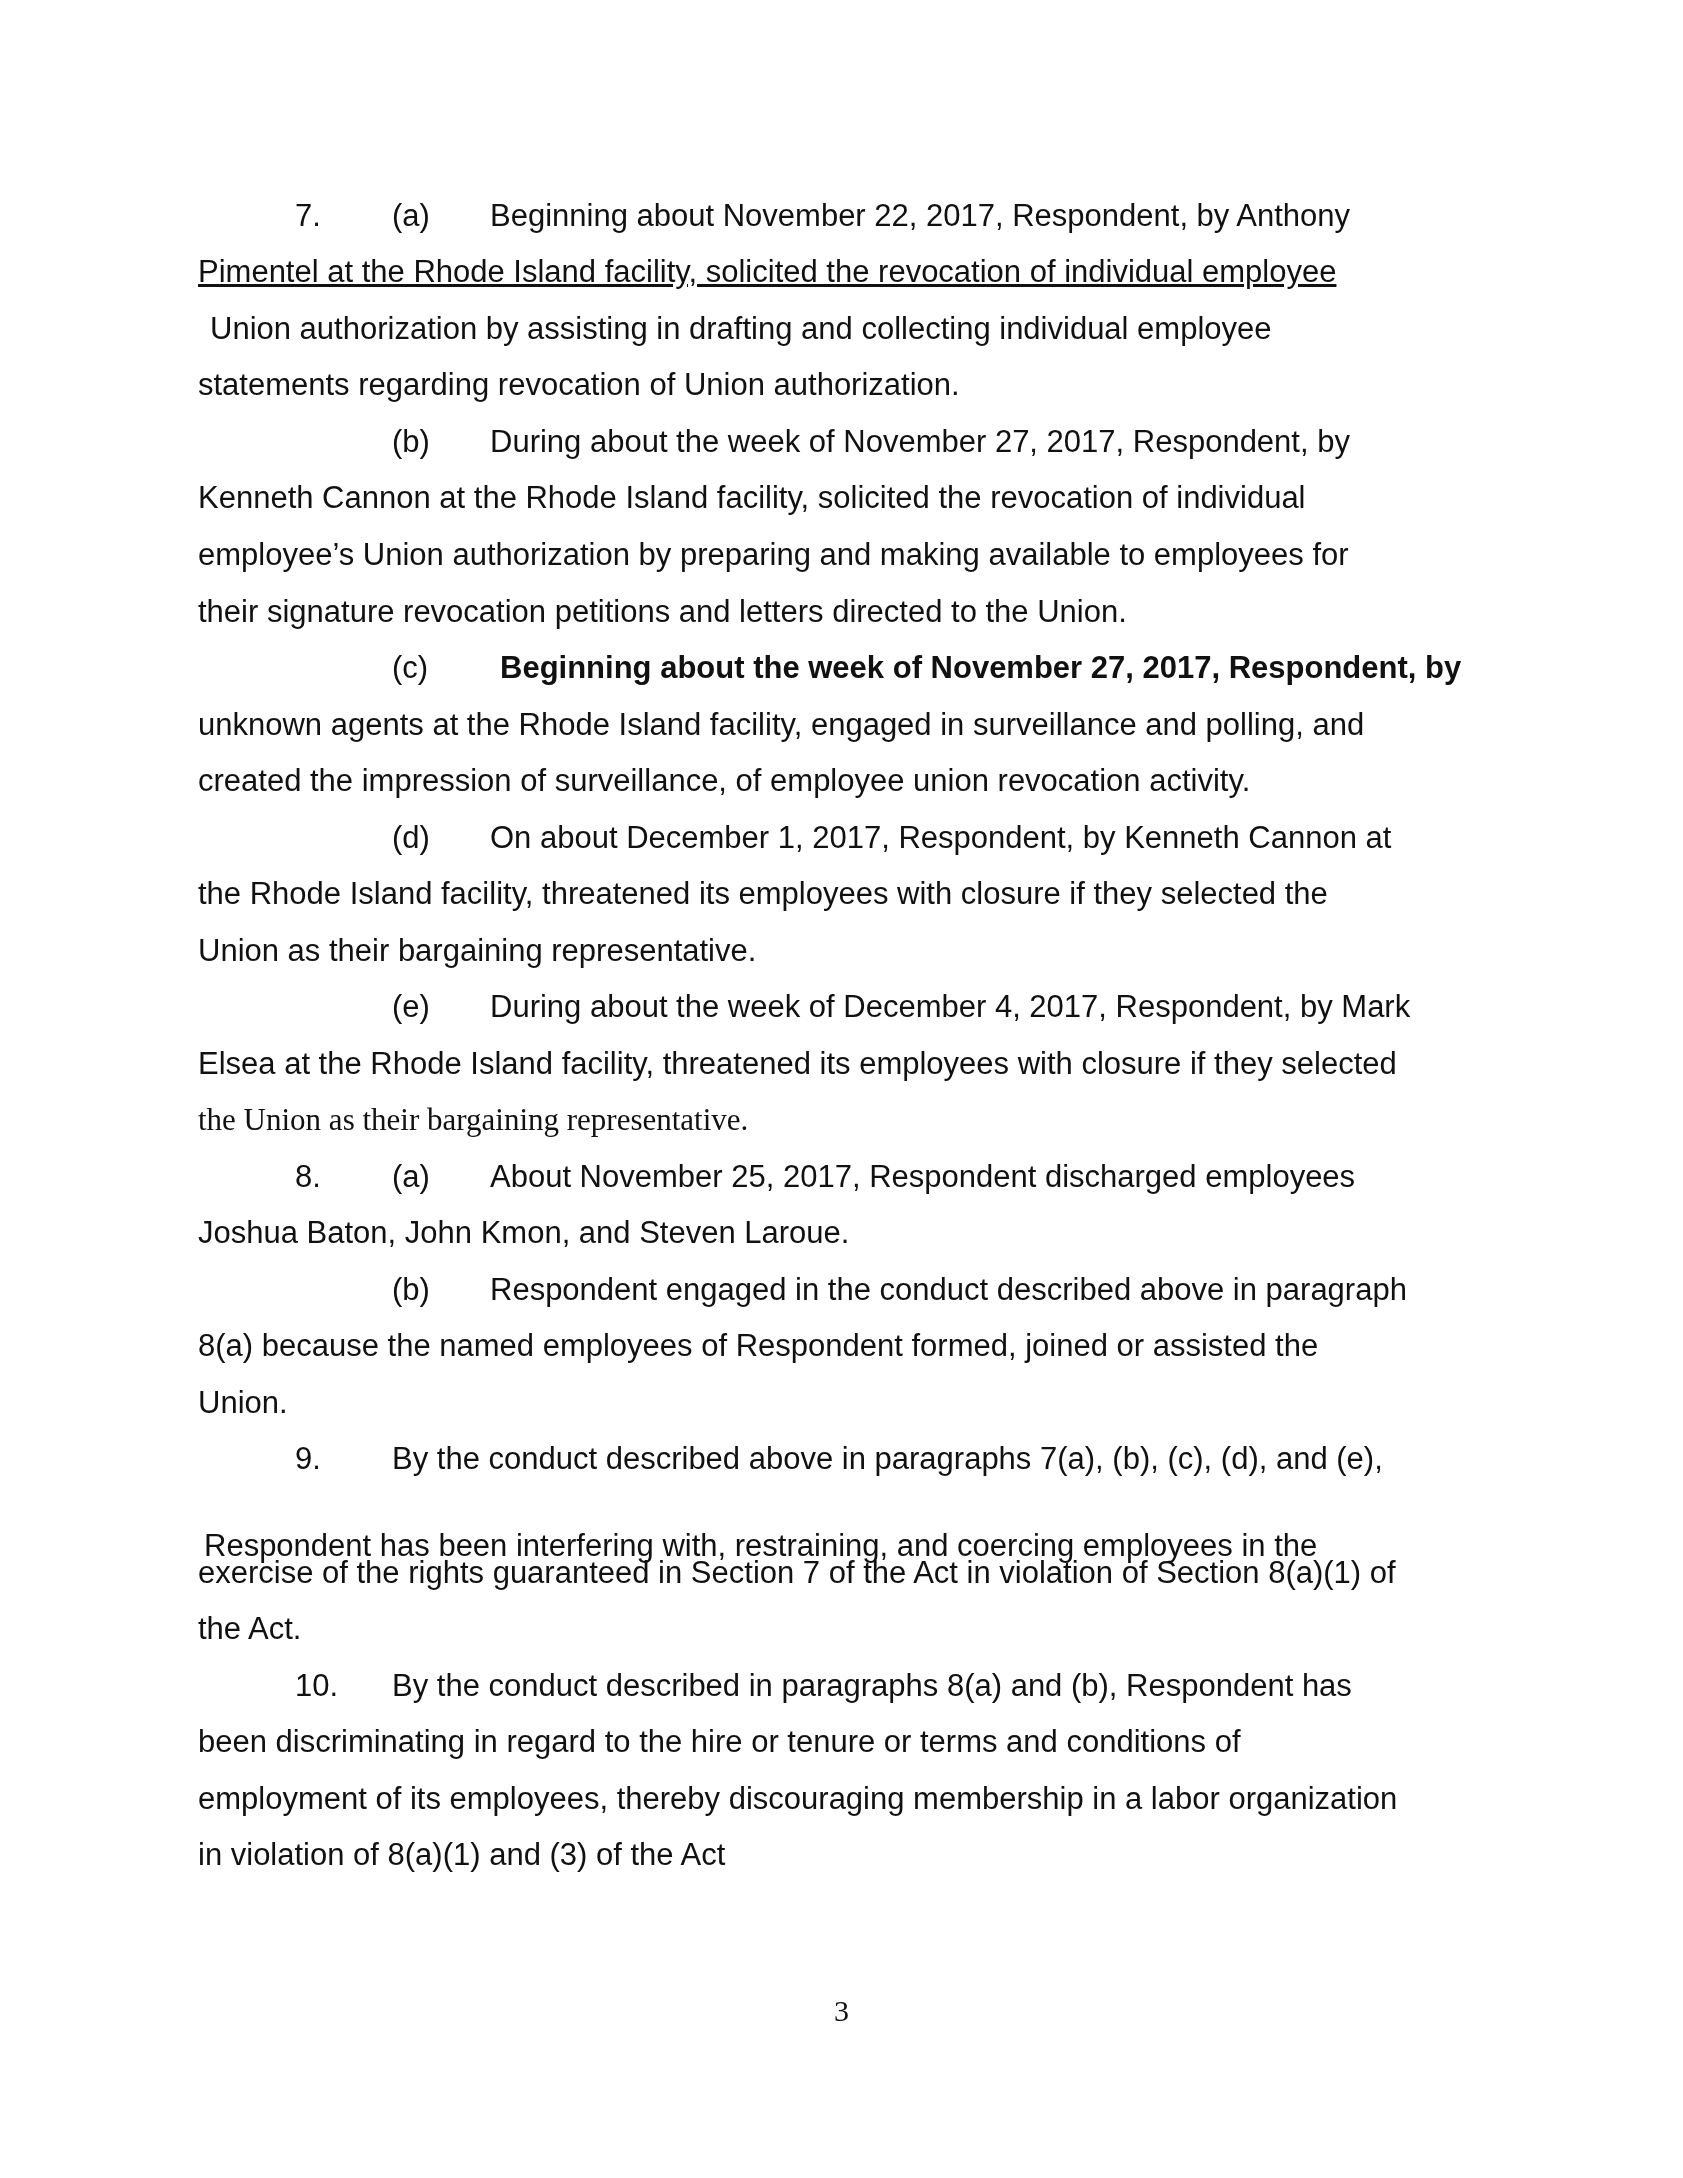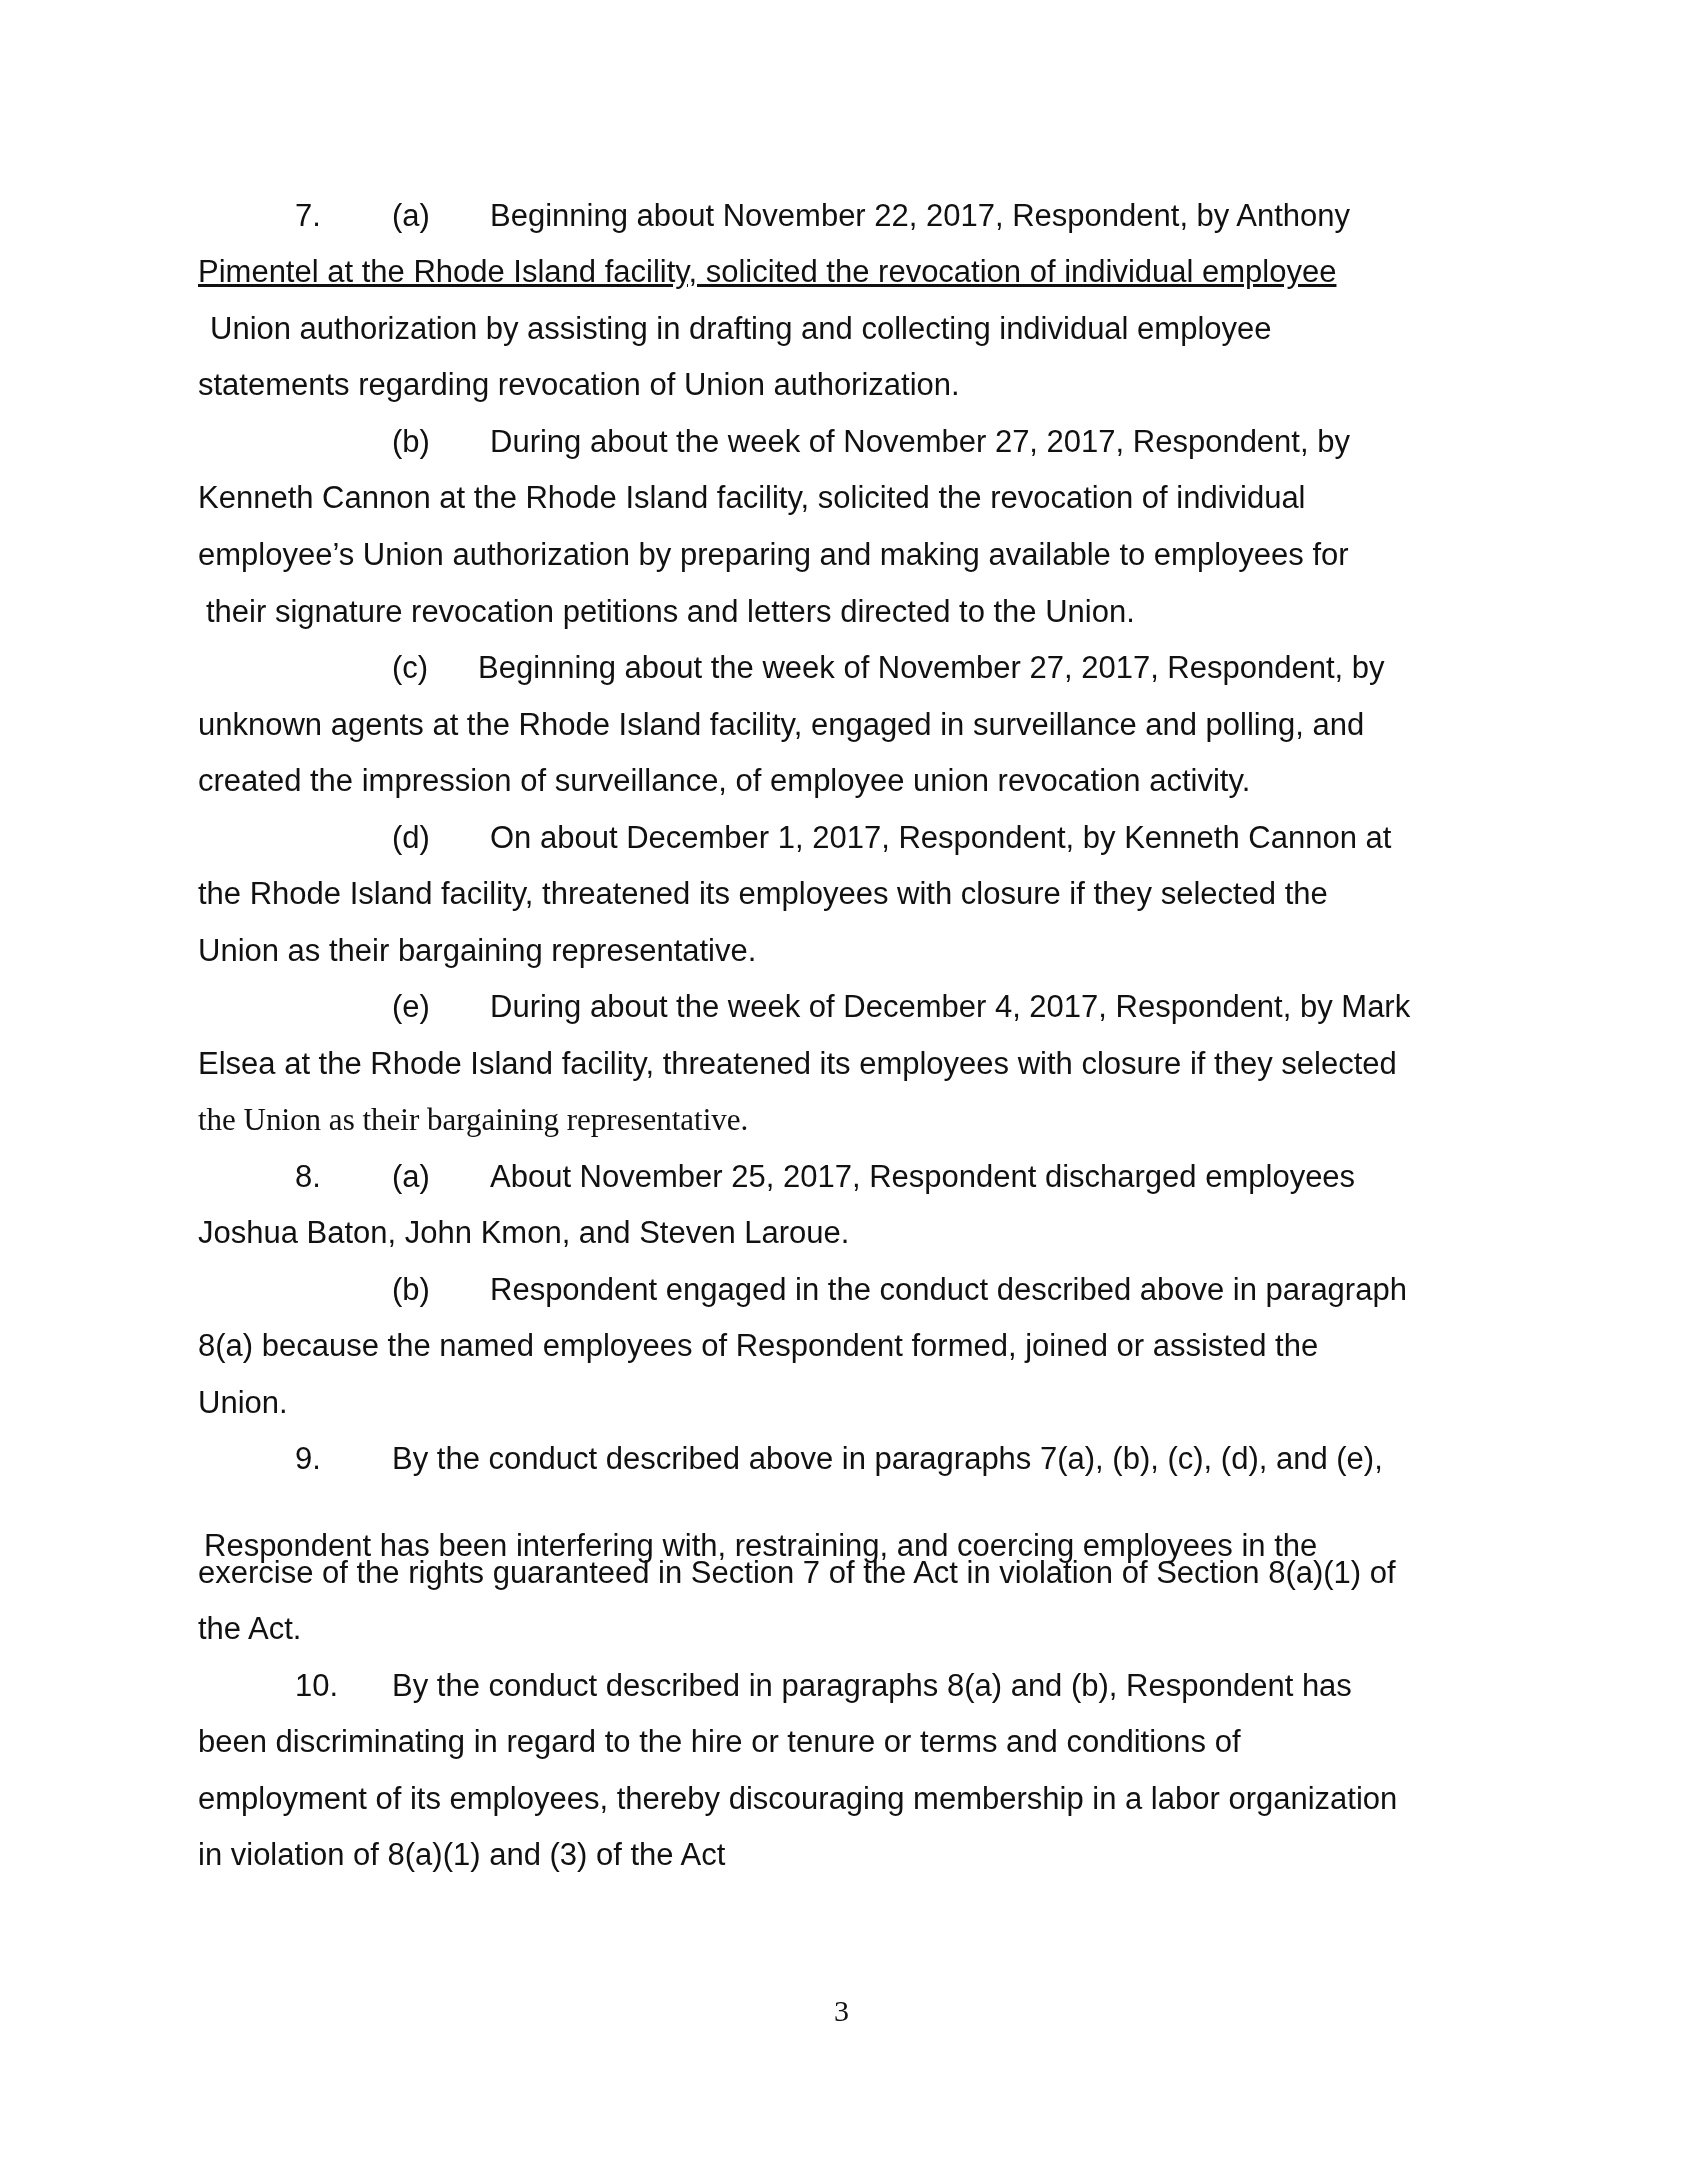--- a/index.html
+++ b/index.html
@@ -35,25 +35,25 @@
       <div class="line" style="left: 490px; top: 216px;">Beginning about November 22, 2017, Respondent, by Anthony</div>
       <div class="line" style="left: 198px; top: 272px; text-decoration: underline;">Pimentel at the Rhode Island facility, solicited the revocation of individual employee</div>
       <div class="line" style="left: 198px; top: 329px; margin-left: 12px;">Union authorization by assisting in drafting and collecting individual employee</div>
       <div class="line" style="left: 198px; top: 385px;">statements regarding revocation of Union authorization.</div>
     </div>
     <div>
       <div class="line" style="left: 392px; top: 442px;">(b)</div>
       <div class="line" style="left: 490px; top: 442px;">During about the week of November 27, 2017, Respondent, by</div>
       <div class="line" style="left: 198px; top: 498px;">Kenneth Cannon at the Rhode Island facility, solicited the revocation of individual</div>
       <div class="line" style="left: 198px; top: 555px;">employee’s Union authorization by preparing and making available to employees for</div>
-      <div class="line" style="left: 198px; top: 612px; margin-left: 8px;">their signature revocation petitions and letters directed to the Union.</div>
+      <div class="line" style="left: 198px; top: 612px;">their signature revocation petitions and letters directed to the Union.</div>
     </div>
     <div>
       <div class="line" style="left: 392px; top: 668px;">(c)</div>
-      <div class="line" style="left: 478px; top: 668px;">Beginning about the week of November 27, 2017, Respondent, by</div>
+      <div class="line" style="left: 500px; top: 668px; font-weight: bold;">Beginning about the week of November 27, 2017, Respondent, by</div>
       <div class="line" style="left: 198px; top: 725px;">unknown agents at the Rhode Island facility, engaged in surveillance and polling, and</div>
       <div class="line" style="left: 198px; top: 781px;">created the impression of surveillance, of employee union revocation activity.</div>
     </div>
     <div>
       <div class="line" style="left: 392px; top: 838px;">(d)</div>
       <div class="line" style="left: 490px; top: 838px;">On about December 1, 2017, Respondent, by Kenneth Cannon at</div>
       <div class="line" style="left: 198px; top: 894px;">the Rhode Island facility, threatened its employees with closure if they selected the</div>
       <div class="line" style="left: 198px; top: 951px;">Union as their bargaining representative.</div>
     </div>
     <div>

